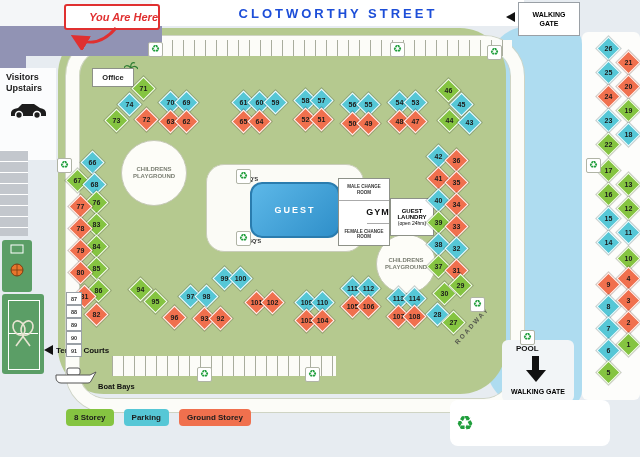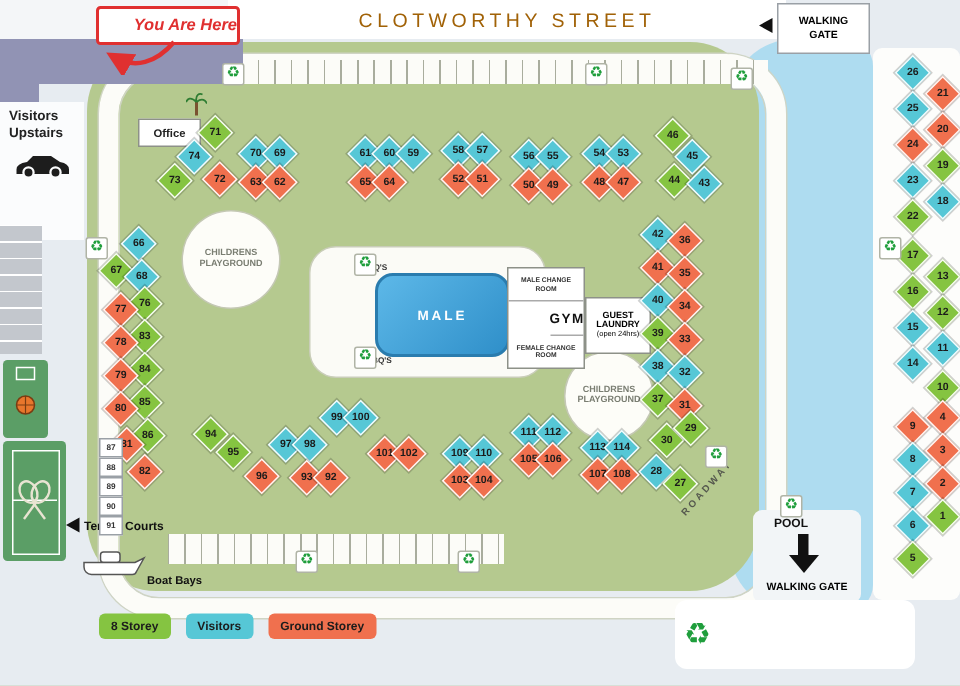--- a/index.html
+++ b/index.html
@@ -3,21 +3,21 @@
 <meta charset="utf-8">
 <style>
   html,body{margin:0;padding:0;}
   body{font-family:"Liberation Sans",sans-serif;background:#d9e1e9;}
   .stage{position:relative;width:640px;height:457px;background:#e7ecf1;overflow:hidden;}
   .abs{position:absolute;}
 
   
   .white-corner{left:0;top:0;width:162px;height:28px;background:#f4f6f8;}
   .street-band{left:152px;top:0;width:372px;height:26px;background:#fff;display:flex;align-items:center;justify-content:center;}
-  .street-title{color:#a16207;font-weight:normal;font-size:13px;letter-spacing:3px;text-align:center;}
+  .street-title{color:#1d4ed8;font-weight:bold;font-size:13px;letter-spacing:3px;text-align:center;}
   .purple-h{left:0;top:26px;width:162px;height:30px;background:#9193b4;}
   .purple-v{left:0;top:26px;width:26px;height:44px;background:#9193b4;}
   .visitors-area{left:0;top:68px;width:56px;height:92px;background:#fbfcfd;}
   .visitors-label{left:6px;top:72px;font-size:9px;font-weight:bold;color:#222;line-height:1.2;}
   .grey-parking{left:0;top:150px;width:28px;height:86px;background:#c3c7cd;
     background-image:repeating-linear-gradient(180deg,#ffffff 0 1px,transparent 1px 11px);}
   .water{left:486px;top:26px;width:96px;height:382px;background:#aedcf0;border-radius:44px 18px 18px 44px;}
   .right-strip{left:582px;top:32px;width:58px;height:368px;background:#fdfdfb;border-radius:6px;}
   .park{left:58px;top:28px;width:448px;height:366px;background:#b5c98f;border-radius:46px;}
   .ring-road{left:66px;top:36px;width:432px;height:350px;border:13px solid #fcfcf8;border-radius:40px;box-shadow:0 0 0 1px #cfd4c4, inset 0 0 0 1px #cfd4c4;}
@@ -46,21 +46,21 @@
   .bbq{font-size:5.5px;font-weight:bold;color:#333;}
   .gym-block{left:338px;top:178px;width:50px;height:66px;background:#fff;border:1px solid #8d9188;display:flex;flex-direction:column;}
   .gym-cell{flex:1;display:flex;align-items:center;justify-content:center;text-align:center;border-bottom:1px solid #aaa;font-size:4.5px;font-weight:bold;color:#333;line-height:1.15;padding:1px;}
   .gym-cell:last-child{border-bottom:none;}
   .gym-main{font-size:9px;letter-spacing:1px;color:#111;margin-left:28px;}
   .laundry{left:390px;top:198px;width:42px;height:36px;background:#fff;border:1px solid #8d9188;display:flex;flex-direction:column;align-items:center;justify-content:center;text-align:center;}
   .laundry .l1{font-size:6px;font-weight:bold;}
   .laundry .l2{font-size:5px;}
   .playground{background:#fdfdf8;border:1px solid #c4c8b4;border-radius:50%;display:flex;align-items:center;justify-content:center;text-align:center;}
   .playground span{font-size:6px;font-weight:bold;color:#7a7e72;width:46px;line-height:1.25;}
-  .office{left:92px;top:79px;width:40px;height:17px;background:#fff;border:1px solid #8d9188;display:flex;align-items:center;justify-content:center;}
+  .office{left:92px;top:68px;width:40px;height:17px;background:#fff;border:1px solid #8d9188;display:flex;align-items:center;justify-content:center;}
   .office span{font-size:7.5px;font-weight:bold;color:#222;}
   .roadway{left:448px;top:322px;font-size:6.5px;font-weight:bold;color:#55584e;letter-spacing:2px;transform:rotate(-48deg);}
 
   
   .tennis-block{left:2px;top:294px;width:42px;height:80px;background:#5b9e66;border-radius:3px;}
   .tennis-court{position:absolute;left:6px;top:6px;width:30px;height:68px;border:1px solid #fff;}
   .tennis-net{position:absolute;left:6px;top:39px;width:30px;height:1px;background:#fff;}
   .bball-block{left:2px;top:240px;width:30px;height:52px;background:#5b9e66;border-radius:3px;}
   .tennis-label{left:44px;top:345px;display:flex;align-items:center;gap:3px;font-size:8px;font-weight:bold;color:#111;}
   .boat-label{left:98px;top:382px;font-size:7.5px;font-weight:bold;color:#111;}
@@ -133,21 +133,21 @@
 
   <div class="abs playground" style="left:121px;top:140px;width:64px;height:64px;">
     <span>CHILDRENS PLAYGROUND</span>
   </div>
   <div class="abs playground" style="left:376px;top:234px;width:58px;height:58px;">
     <span>CHILDRENS PLAYGROUND</span>
   </div>
 
   <div class="abs pool-deck"></div>
   <div class="abs pool">
-    <span>MALE</span>
+    <span>GUEST</span>
   </div>
   <div class="abs bbq" style="left:241px;top:176px;">BBQ'S</div>
   <div class="abs bbq" style="left:244px;top:238px;">BBQ'S</div>
   <div class="abs gym-block">
     <div class="gym-cell">MALE CHANGE ROOM</div>
     <div class="gym-cell gym-main">GYM</div>
     <div class="gym-cell">FEMALE CHANGE ROOM</div>
   </div>
   <div class="abs laundry">
     <div class="l1">GUEST LAUNDRY</div>
@@ -187,21 +187,21 @@
   <div class="abs boat-label">Boat Bays</div>
 
   <div class="abs north-patch"></div>
   <div class="abs north-label">POOL</div>
   <div class="abs n-stem"></div>
   <div class="abs n-head"></div>
   <div class="abs gate-bottom">WALKING GATE</div>
 
   <div class="abs legend-row" id="legend">
       <div class="chip" style="background: rgb(133, 196, 65);">8 Storey</div>
-      <div class="chip" style="background: rgb(86, 199, 214);">Visitors</div>
+      <div class="chip" style="background: rgb(86, 199, 214);">Parking</div>
       <div class="chip" style="background: rgb(240, 112, 78);">Ground Storey</div>
     </div>
 
   <div class="abs note-box">
     <span class="note-ricon">♻</span>
   </div>
 
   <div class="abs" id="unit-layer" style="left:0;top:0;width:640px;height:457px;pointer-events:none;">
       <div class="unit" style="left: 135px; top: 80px; background: rgb(133, 196, 65);">
         <span>71</span>

